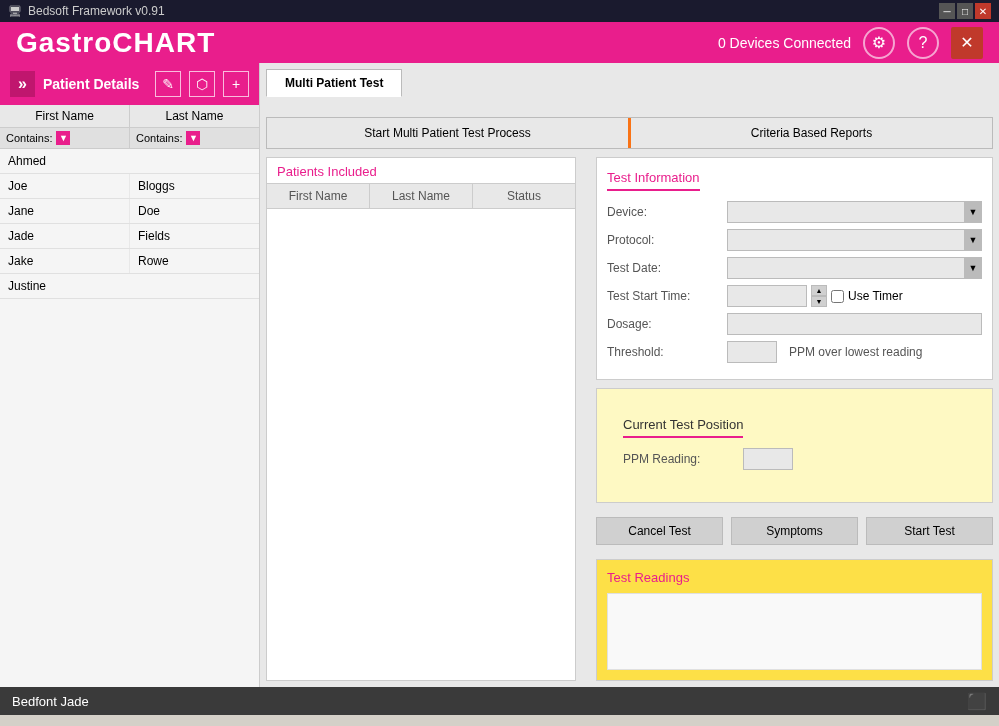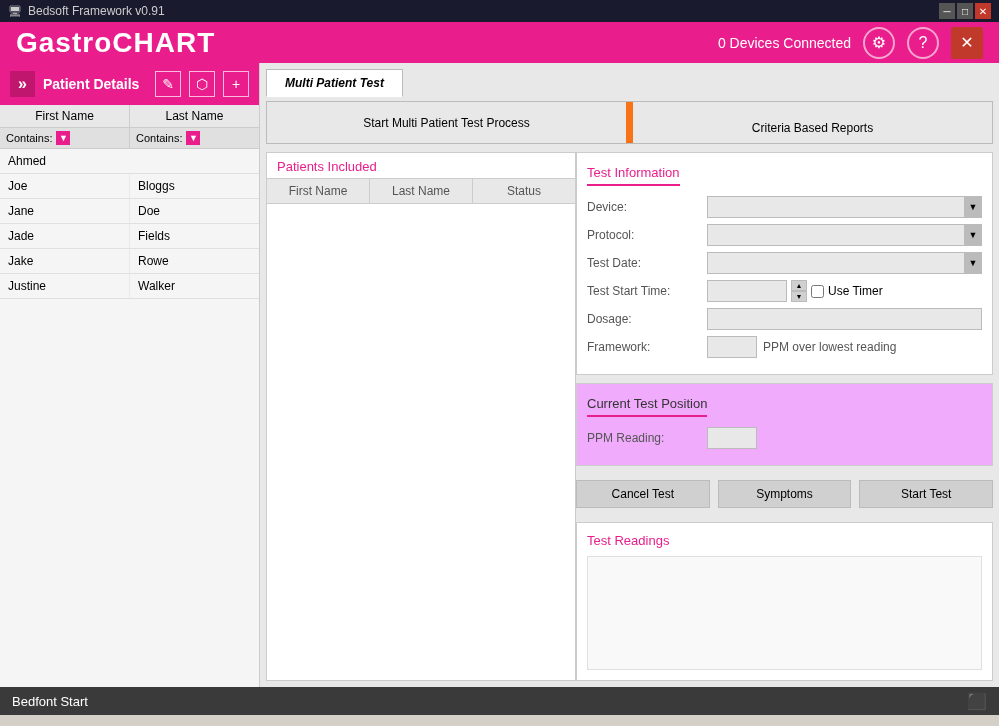--- a/index.html
+++ b/index.html
@@ -159,22 +159,21 @@
       display: flex;
       flex-direction: column;
       background: #e8e8e8;
       padding: 6px;
     }
 
     
     .tabs-bar {
       display: flex;
       gap: 0;
-      margin-bottom: 4px;
-      font-style: italic;
+      margin-bottom: 20px;
     }
     .tab {
       padding: 6px 18px;
       font-size: 12px;
       background: #d0d0d0;
       border: 1px solid #bbb;
       cursor: pointer;
       border-bottom: none;
     }
     .tab.active {
@@ -189,30 +188,30 @@
       gap: 0;
       margin-bottom: 8px;
       border: 1px solid #bbb;
     }
     .btn-main {
       flex: 1;
       padding: 8px 12px;
       font-size: 12px;
       background: #e8e8e8;
       border: none;
-      border-right: 7px solid #f97316;
+      border-right: 3px solid #f97316;
       cursor: pointer;
       text-align: center;
     }
-    .btn-main:last-child { border-right: none; margin-top: 11px; }
+    .btn-main:last-child { border-right: none; }
 
     
     .panels-row {
       display: flex;
-      gap: 0;
+      gap: 20px;
       flex: 1;
     }
 
     
     .patients-panel {
       flex: 0 0 310px;
       background: white;
       border: 1px solid #ccc;
       display: flex;
       flex-direction: column;
@@ -345,27 +344,27 @@
       display: flex;
       align-items: center;
       gap: 6px;
     }
     .threshold-input {
       width: 50px;
       height: 22px;
       border: 1px solid #bbb;
       background: #e8e8e8;
     }
-    .threshold-label { font-size: 12px; color: #555; }
+    .threshold-label { font-size: 12px; color: #555; margin-left: 6px; }
 
     
     .current-test-box {
-      background: #f0abfc;
+      background: #fef9c3;
       border: 1px solid #ccc;
-      padding: 10px;
+      padding: 26px;
     }
     .current-test-title {
       color: #333;
       font-size: 13px;
       margin-bottom: 10px;
       border-bottom: 2px solid #e91e8c;
       padding-bottom: 4px;
       display: inline-block;
     }
 
@@ -394,21 +393,21 @@
       padding: 6px 10px;
       font-size: 12px;
       background: #d0d0d0;
       border: 1px solid #bbb;
       cursor: pointer;
       text-align: center;
     }
 
     
     .readings-box {
-      background: #ffffff;
+      background: #fde047;
       border: 1px solid #ccc;
       flex: 1;
       padding: 10px;
       display: flex;
       flex-direction: column;
     }
     .readings-title {
       color: #e91e8c;
       font-size: 13px;
       margin-bottom: 8px;
@@ -499,21 +498,20 @@
       <div class="patient-row">
         <div class="patient-cell">Jade</div>
         <div class="patient-cell">Fields</div>
       </div>
       <div class="patient-row">
         <div class="patient-cell">Jake</div>
         <div class="patient-cell">Rowe</div>
       </div>
       <div class="patient-row">
         <div class="patient-cell">Justine</div>
-        <div class="patient-cell">Walker</div>
       </div>
     </div>
   </div>
 
   <div class="content-area">
 
     <div class="tabs-bar">
       <div class="tab active">
         <span>Multi Patient Test</span>
       </div>
@@ -575,21 +573,21 @@
                 <input type="checkbox" style="">
                 <span>Use Timer</span>
               </div>
             </div>
           </div>
           <div class="form-row">
             <span class="form-label">Dosage:</span>
             <input type="text" class="dosage-input" style="">
           </div>
           <div class="form-row">
-            <span class="form-label">Framework:</span>
+            <span class="form-label">Threshold:</span>
             <div class="threshold-group">
               <input type="text" class="threshold-input" style="">
               <span class="threshold-label">PPM over lowest reading</span>
             </div>
           </div>
         </div>
 
         <div class="current-test-box">
           <div class="current-test-title">Current Test Position</div>
           <div class="form-row">
@@ -608,15 +606,15 @@
           <div class="readings-title">Test Readings</div>
           <div class="readings-area"></div>
         </div>
 
       </div>
     </div>
   </div>
 </div>
 
 <div class="status-bar">
-  <span>Bedfont Start</span>
+  <span>Bedfont Jade</span>
   <span class="status-right">⬛</span>
 </div>
 
 </body></html>

